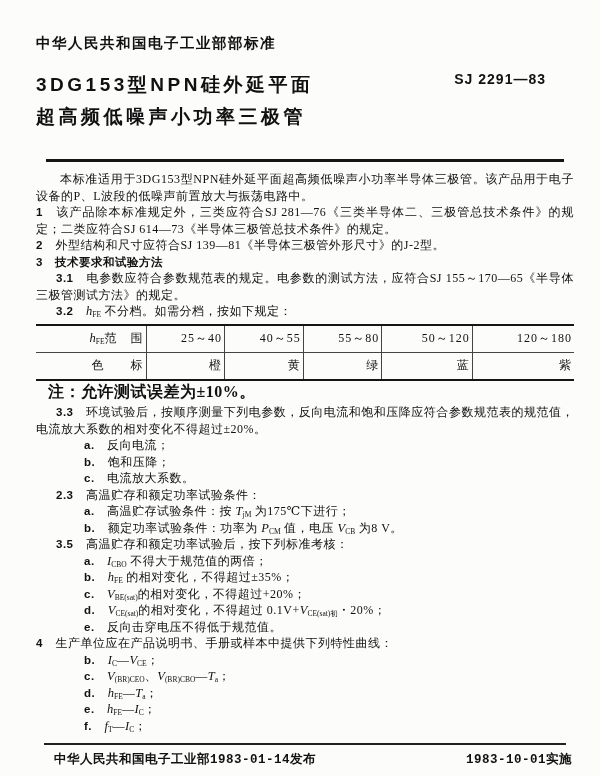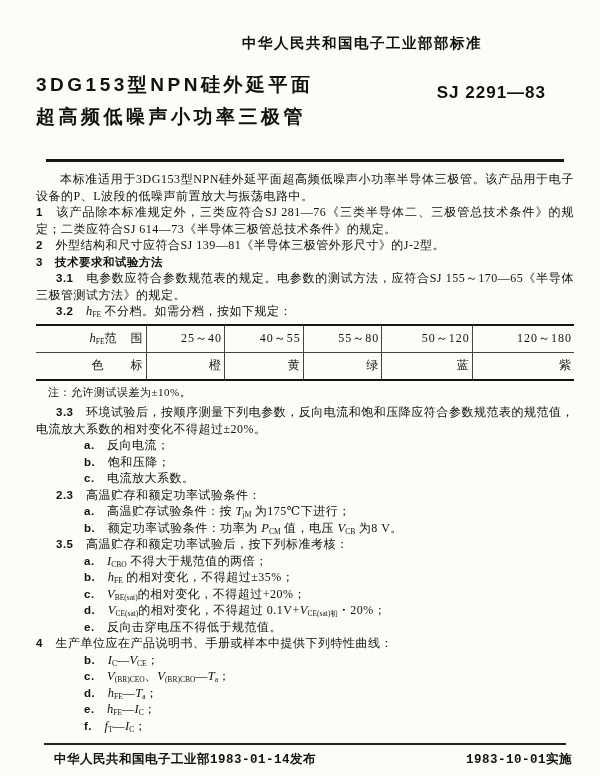--- a/index.html
+++ b/index.html
@@ -8,43 +8,43 @@
     width:600px;height:776px;
     margin:0 auto;
     background:#fcfcfa;
     color:#111;
     font-family:"Liberation Serif","DejaVu Serif",serif;
     overflow:hidden;
     box-sizing:border-box;
     padding:34px 26px 0 36px;
   }
   .ministry{
-    text-align:right;
+    text-align:left;
     font-family:"Liberation Sans","DejaVu Sans",sans-serif;
     font-weight:bold;
     font-size:14.5px;
     letter-spacing:1.5px;
     margin-right:92px;
   }
   .titleblock{position:relative;margin-top:16px;height:78px;}
   .titles{margin-right:102px;text-align:left;}
   .t1,.t2{
     font-family:"Liberation Sans","DejaVu Sans",sans-serif;
     font-weight:bold;
     font-size:19px;
     letter-spacing:3.5px;
     line-height:32px;
     white-space:nowrap;
   }
   .stdno{
     position:absolute;
-    right:28px;top:14px;
+    right:28px;top:2px;
     font-family:"Liberation Sans","DejaVu Sans",sans-serif;
     font-weight:bold;
-    font-size:17px;
+    font-size:14px;
     letter-spacing:1px;
   }
   .rule-thick{height:3px;background:#151515;margin:12px 10px 0 10px;}
   .docbody{margin-top:9px;font-size:12px;line-height:16.5px;letter-spacing:0.5px;text-align:justify;}
   .ln{margin:0;padding:0;}
   .intro{text-indent:2em;}
   .sub{text-indent:20px;}
   .item{text-indent:48px;}
   .docbody b{
     font-family:"Liberation Sans","DejaVu Sans",sans-serif;
@@ -68,21 +68,21 @@
   table.hfe td{
     border-left:1px solid #444;
     text-align:right;
     height:26px;
     font-size:12px;
     letter-spacing:1px;
     padding:0 2px;
   }
   table.hfe td:first-child{border-left:none;}
   table.hfe tr:first-child td{border-bottom:1px solid #444;}
-  .note{font-size:11px;letter-spacing:0.5px;margin:3px 0 4px 12px;}
+  .note{font-size:16px;letter-spacing:0.5px;margin:3px 0 4px 12px;font-weight:bold;}
   .footer{
     position:absolute;
     left:36px;right:26px;bottom:8px;
   }
   .rule-thin{height:2px;background:#222;margin:0 8px 6px 8px;}
   .footrow{
     display:flex;justify-content:space-between;align-items:baseline;
     font-family:Liberation Mono, monospace;
     font-weight:bold;
     font-size:12.5px;

